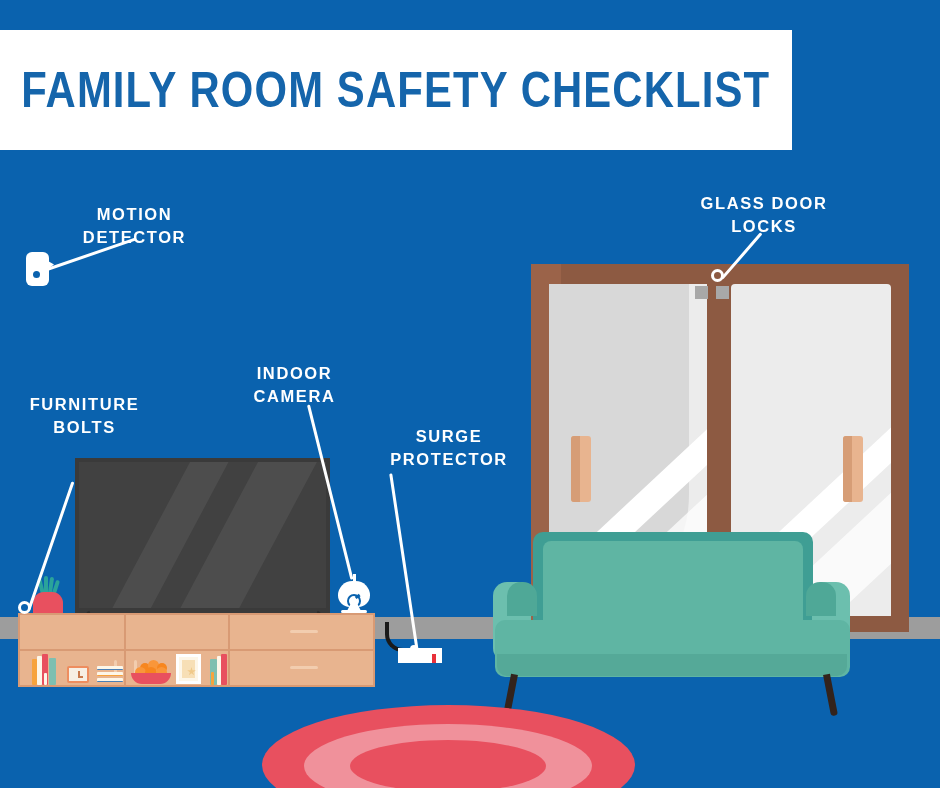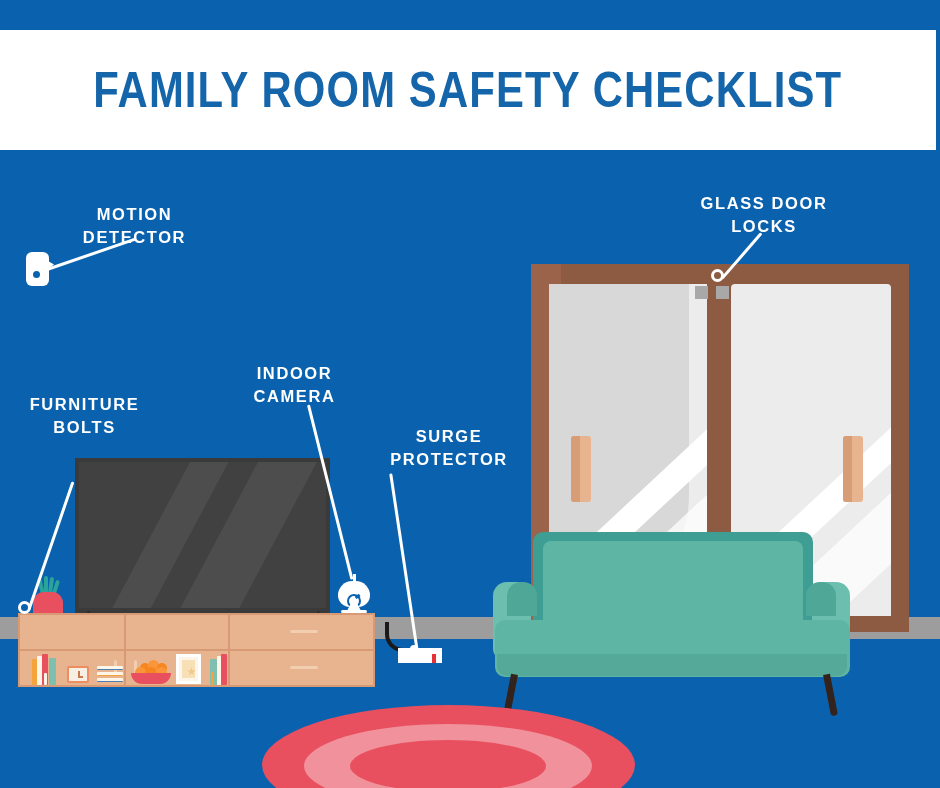--- a/index.html
+++ b/index.html
@@ -7,21 +7,21 @@
   #stage{
     position:relative;
     width:940px; height:788px;
     background:#0a62ae;
     overflow:hidden;
     font-family:"Liberation Sans", sans-serif;
   }
 
   
   #banner{
-    position:absolute; left:0; top:30px; width:936px; height:120px;
+    position:absolute; left:0; top:30px; width:792px; height:120px;
     background:#ffffff;
     display:flex; align-items:center; justify-content:center;
   }
   #banner h1{
     color:#1565ab;
     font-family:"Liberation Sans", sans-serif;
     font-size:45px;
     font-weight:bold;
     letter-spacing:1.2px;
     transform:scaleX(0.93) scaleY(1.12);

